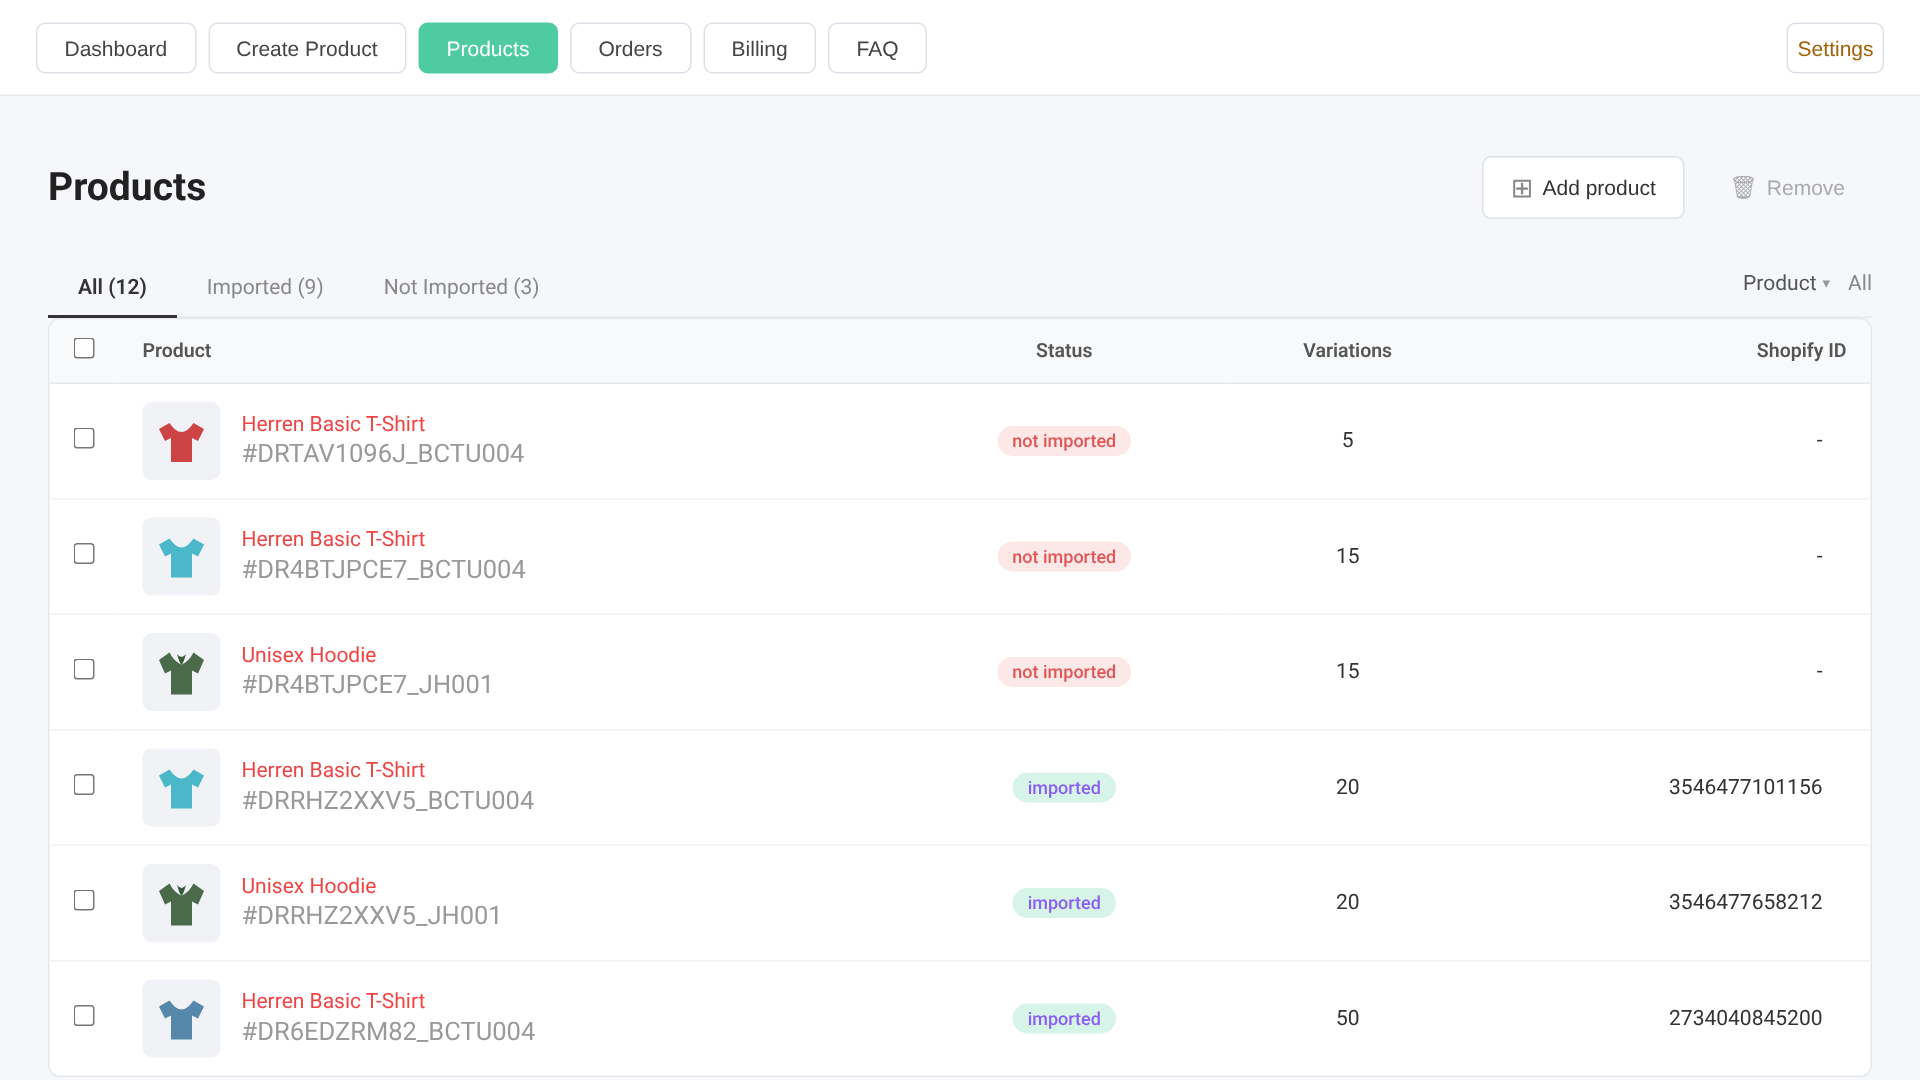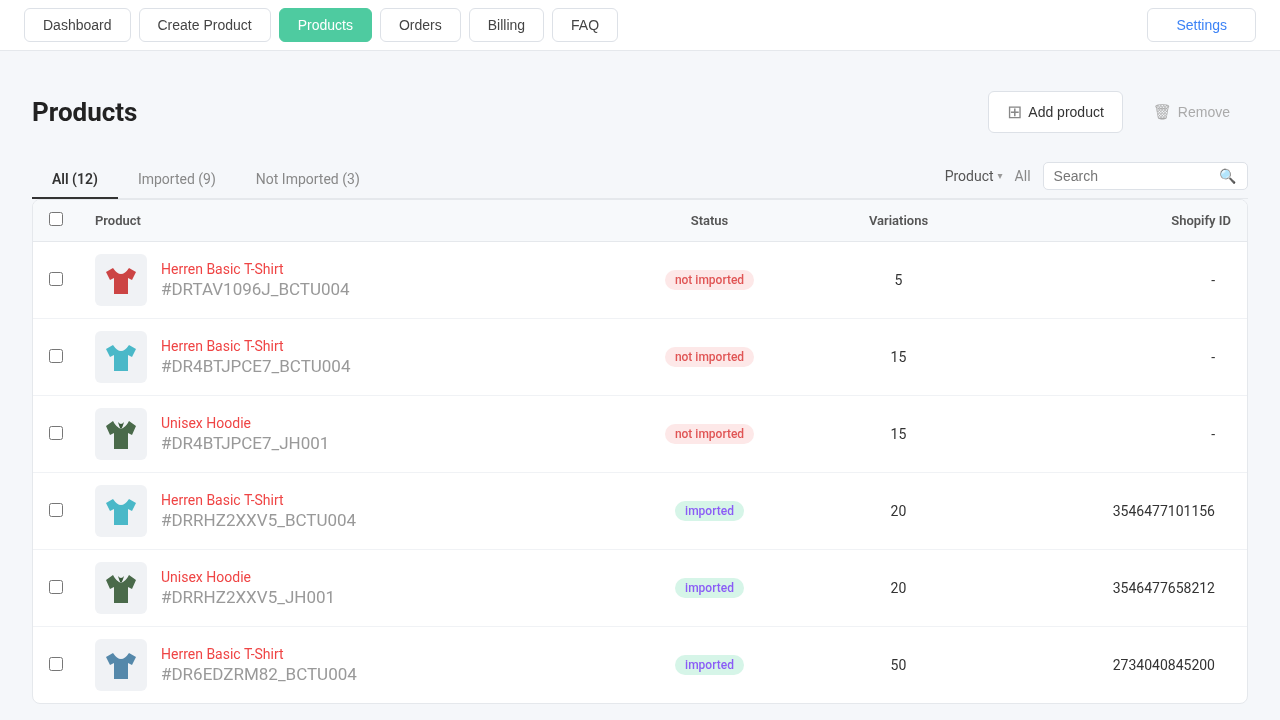--- a/index.html
+++ b/index.html
@@ -5,46 +5,46 @@
     * { box-sizing: border-box; margin: 0; padding: 0; }
     body { font-family: -apple-system, BlinkMacSystemFont, 'Segoe UI', Roboto, sans-serif; background: #f5f7fa; color: #333; font-size: 14px; }
 
     
     .top-nav {
       background: #fff;
       border-bottom: 1px solid #e5e8ec;
       padding: 0 24px;
       display: flex;
       align-items: center;
-      height: 51px;
+      height: 64px;
       gap: 8px;
     }
     .nav-btn {
       padding: 8px 18px;
       border-radius: 6px;
       border: 1px solid #dde1e7;
       background: #fff;
       cursor: pointer;
       font-size: 14px;
       color: #444;
     }
     .nav-btn.active {
       background: #4ecba0;
       color: #fff;
       border-color: #4ecba0;
     }
     .nav-spacer { flex: 1; }
     .settings-btn {
-      padding: 8px 28px;
+      padding: 8px 6px;
       border-radius: 6px;
       border: 1px solid #dde1e7;
       background: #fff;
       cursor: pointer;
       font-size: 14px;
-      color: #3b82f6;
+      color: #a16207;
     }
 
     
     .page-content { padding: 40px 32px 32px; }
 
     .page-header {
       display: flex;
       align-items: center;
       justify-content: space-between;
       margin-bottom: 28px;
@@ -228,24 +228,20 @@
       <div class="tab active">All (12)</div>
       <div class="tab">Imported (9)</div>
       <div class="tab">Not Imported (3)</div>
     </div>
     <div class="filter-row-right">
       <div class="product-filter">
         <span>Product</span>
         <span class="chevron-icon">▾</span>
       </div>
       <span class="all-label">All</span>
-      <div class="search-box">
-        <input type="text" placeholder="Search" style="">
-        <span class="search-icon">🔍</span>
-      </div>
     </div>
   </div>
 
   <div class="table-wrapper">
     <table>
       <thead>
         <tr>
           <th class="checkbox-cell">
             <input type="checkbox" style="">
           </th>

